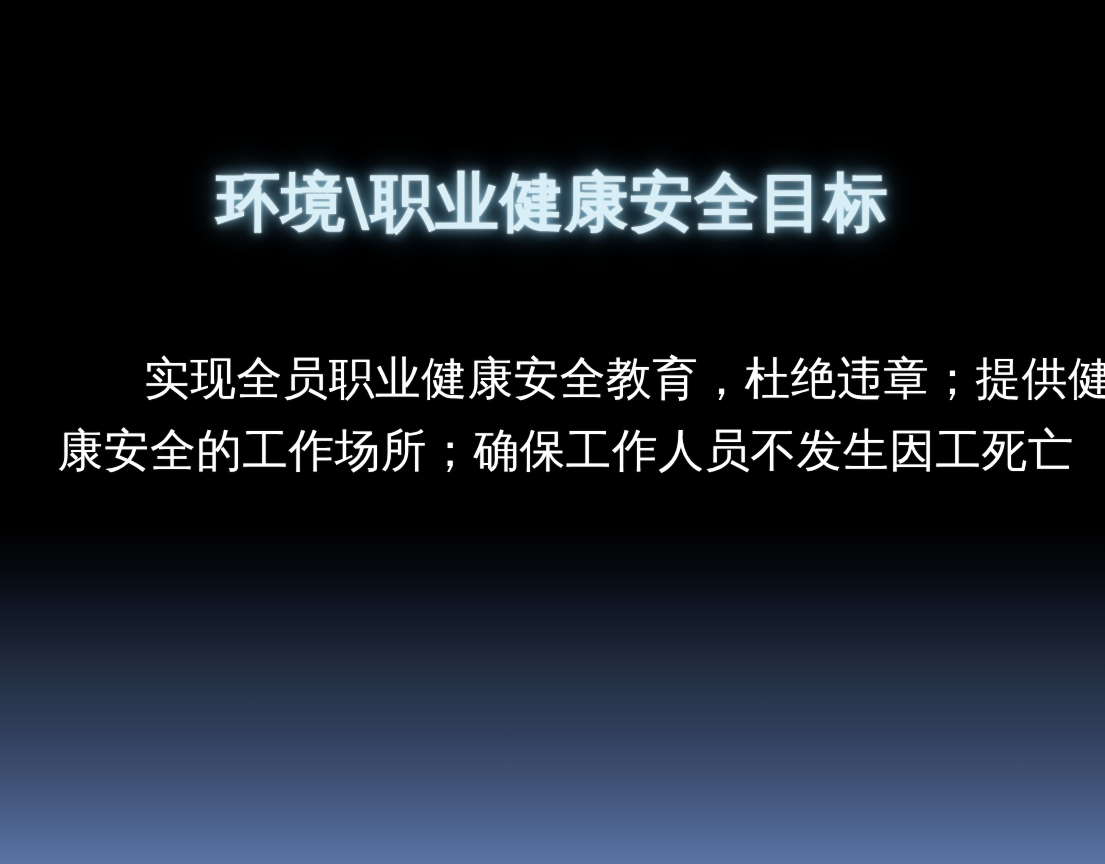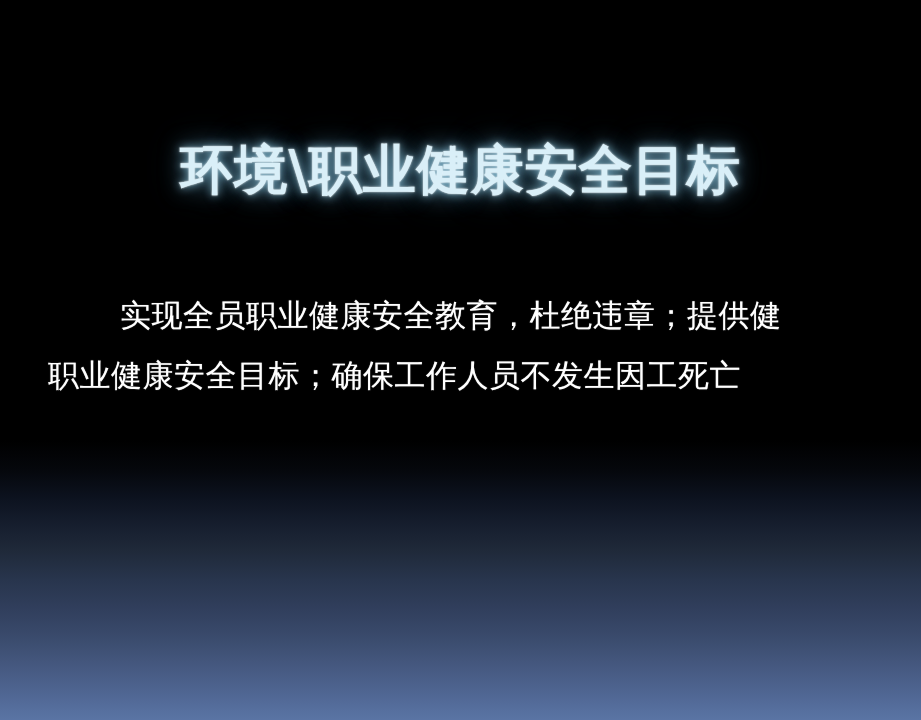--- a/index.html
+++ b/index.html
@@ -99,21 +99,21 @@
   
   #body-block {
     position: absolute;
     left: 48px;
     top: 286px;
     width: 830px;
   }
 
   .body-line {
     font-family: "Liberation Serif", "DejaVu Serif", serif;
-    font-size: 31px;
+    font-size: 38px;
     line-height: 60px;
     color: #ffffff;
     white-space: nowrap;
     letter-spacing: 0.5px;
     text-shadow: 0 0 1px rgba(255,255,255,0.55);
   }
 
   .body-line.indent {
     text-indent: 72px;
   }
@@ -125,16 +125,16 @@
 
   <div id="title-block">
     <div id="title-text">环境\职业健康安全目标</div>
     <div id="title-reflection-wrap">
       <div id="title-reflection">环境\职业健康安全目标</div>
     </div>
   </div>
 
   <div id="body-block">
     <div class="body-line indent">实现全员职业健康安全教育，杜绝违章；提供健</div>
-    <div class="body-line">职业健康安全目标；确保工作人员不发生因工死亡</div>
+    <div class="body-line">康安全的工作场所；确保工作人员不发生因工死亡</div>
   </div>
 
 </div>
 
 </body></html>

